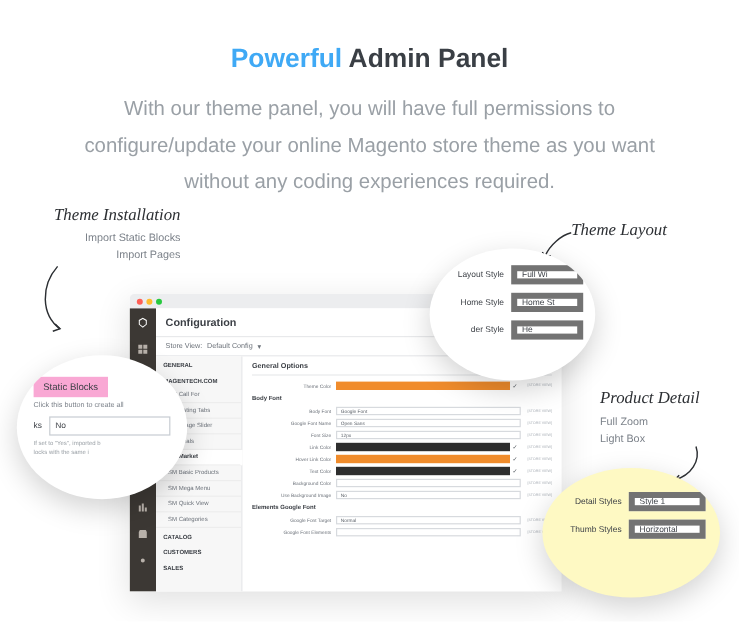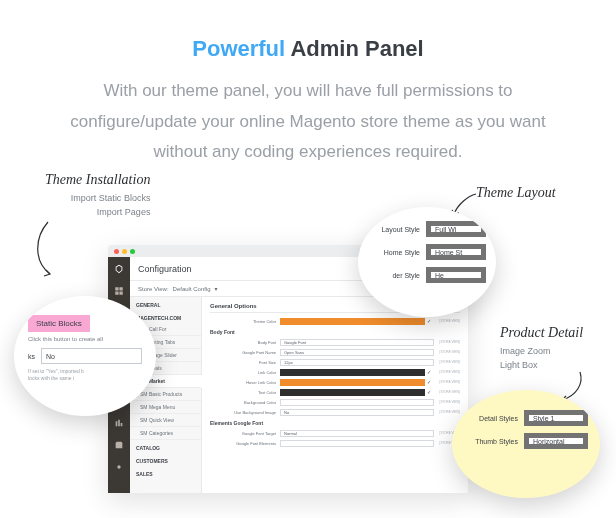--- a/index.html
+++ b/index.html
@@ -19,21 +19,21 @@
   .tb-dot.r { background:#ff5f56; } .tb-dot.y { background:#ffbd2e; } .tb-dot.g { background:#27c93f; }
 
   .win-body { display: flex; height: calc(100% - 12px); }
   .rail { width: 22px; background: #3c3834; display: flex; flex-direction: column; align-items: center; padding-top: 6px; gap: 10px; }
   .rail-item { width: 12px; height: 12px; display: flex; align-items: center; justify-content: center; color: #b8b1aa; }
   .rail-item.active { color: #fff; }
   .rail-item svg { width: 10px; height: 10px; }
 
   .main { flex: 1; display: flex; flex-direction: column; }
   .hdr { height: 24px; background:#fff; border-bottom:1px solid #e8e9eb; display:flex; align-items:center; justify-content:space-between; padding: 0 8px; }
-  .hdr-left { font-size:9px; font-weight:400; color:#3b3f45; }
+  .hdr-left { font-size:9px; font-weight:700; color:#3b3f45; }
   .hdr-right { display:flex; gap:4px; align-items:center; font-size:6px; color:#6c727a;}
   .hdr-right svg { width:8px; height:8px; }
   .scope-row { height:16px; border-bottom:1px solid #e8e9eb; display:flex; align-items:center; justify-content:space-between; padding:0 8px;}
   .scope-row .sv { font-size:6px; color:#6c727a; display:flex; gap:4px; align-items:center;}
   .save-btn { background:#eb5202; color:#fff; font-size:6px; padding:3px 6px; border-radius:1px;}
 
   .cols { flex:1; display:flex; }
   .lnav { width: 72px; background:#f7f7f7; border-right:1px solid #e8e9eb; font-size:5px; color:#6c727a; }
   .lnav .grp { font-weight:700; color:#3b3f45; padding:5px 6px 2px; text-transform:uppercase; }
   .lnav .li { padding:3px 6px 3px 10px; border-bottom:1px solid #ededed; }
@@ -104,21 +104,21 @@
     <span>Theme Layout</span>
   </div>
   <svg class="arrow" style="left:450px; top:190px;" width="30" height="30">
     <path d="M26 4 C18 6, 8 14, 4 24"></path>
     <path d="M2 20 L4 24 L9 23"></path>
   </svg>
 
   <div class="callout-label" style="left:500px; top:325px;">
     <span>Product Detail</span>
     <div class="callout-sub">
-      <div>Image Zoom</div>
+      <div>Full Zoom</div>
       <div>Light Box</div>
     </div>
   </div>
   <svg class="arrow" style="left:556px; top:370px;" width="30" height="34">
     <path d="M24 2 C28 14, 20 26, 6 30"></path>
     <path d="M10 26 L6 30 L12 33"></path>
   </svg>
 
   <div class="win">
     <div class="win-titlebar">

